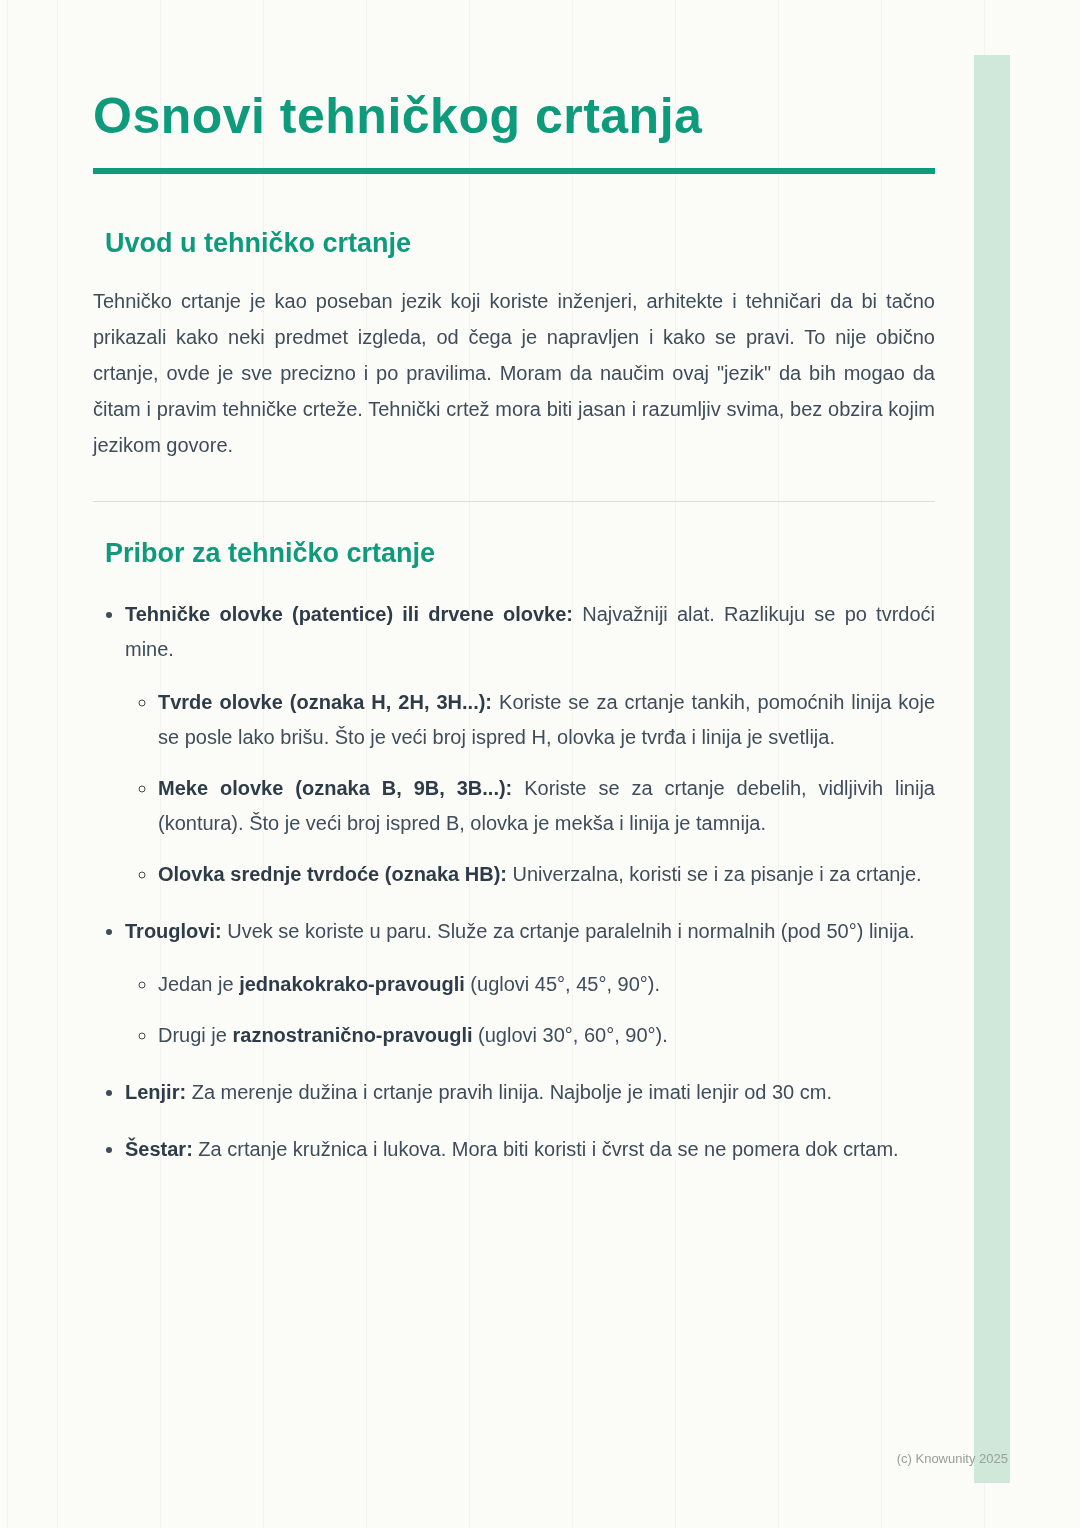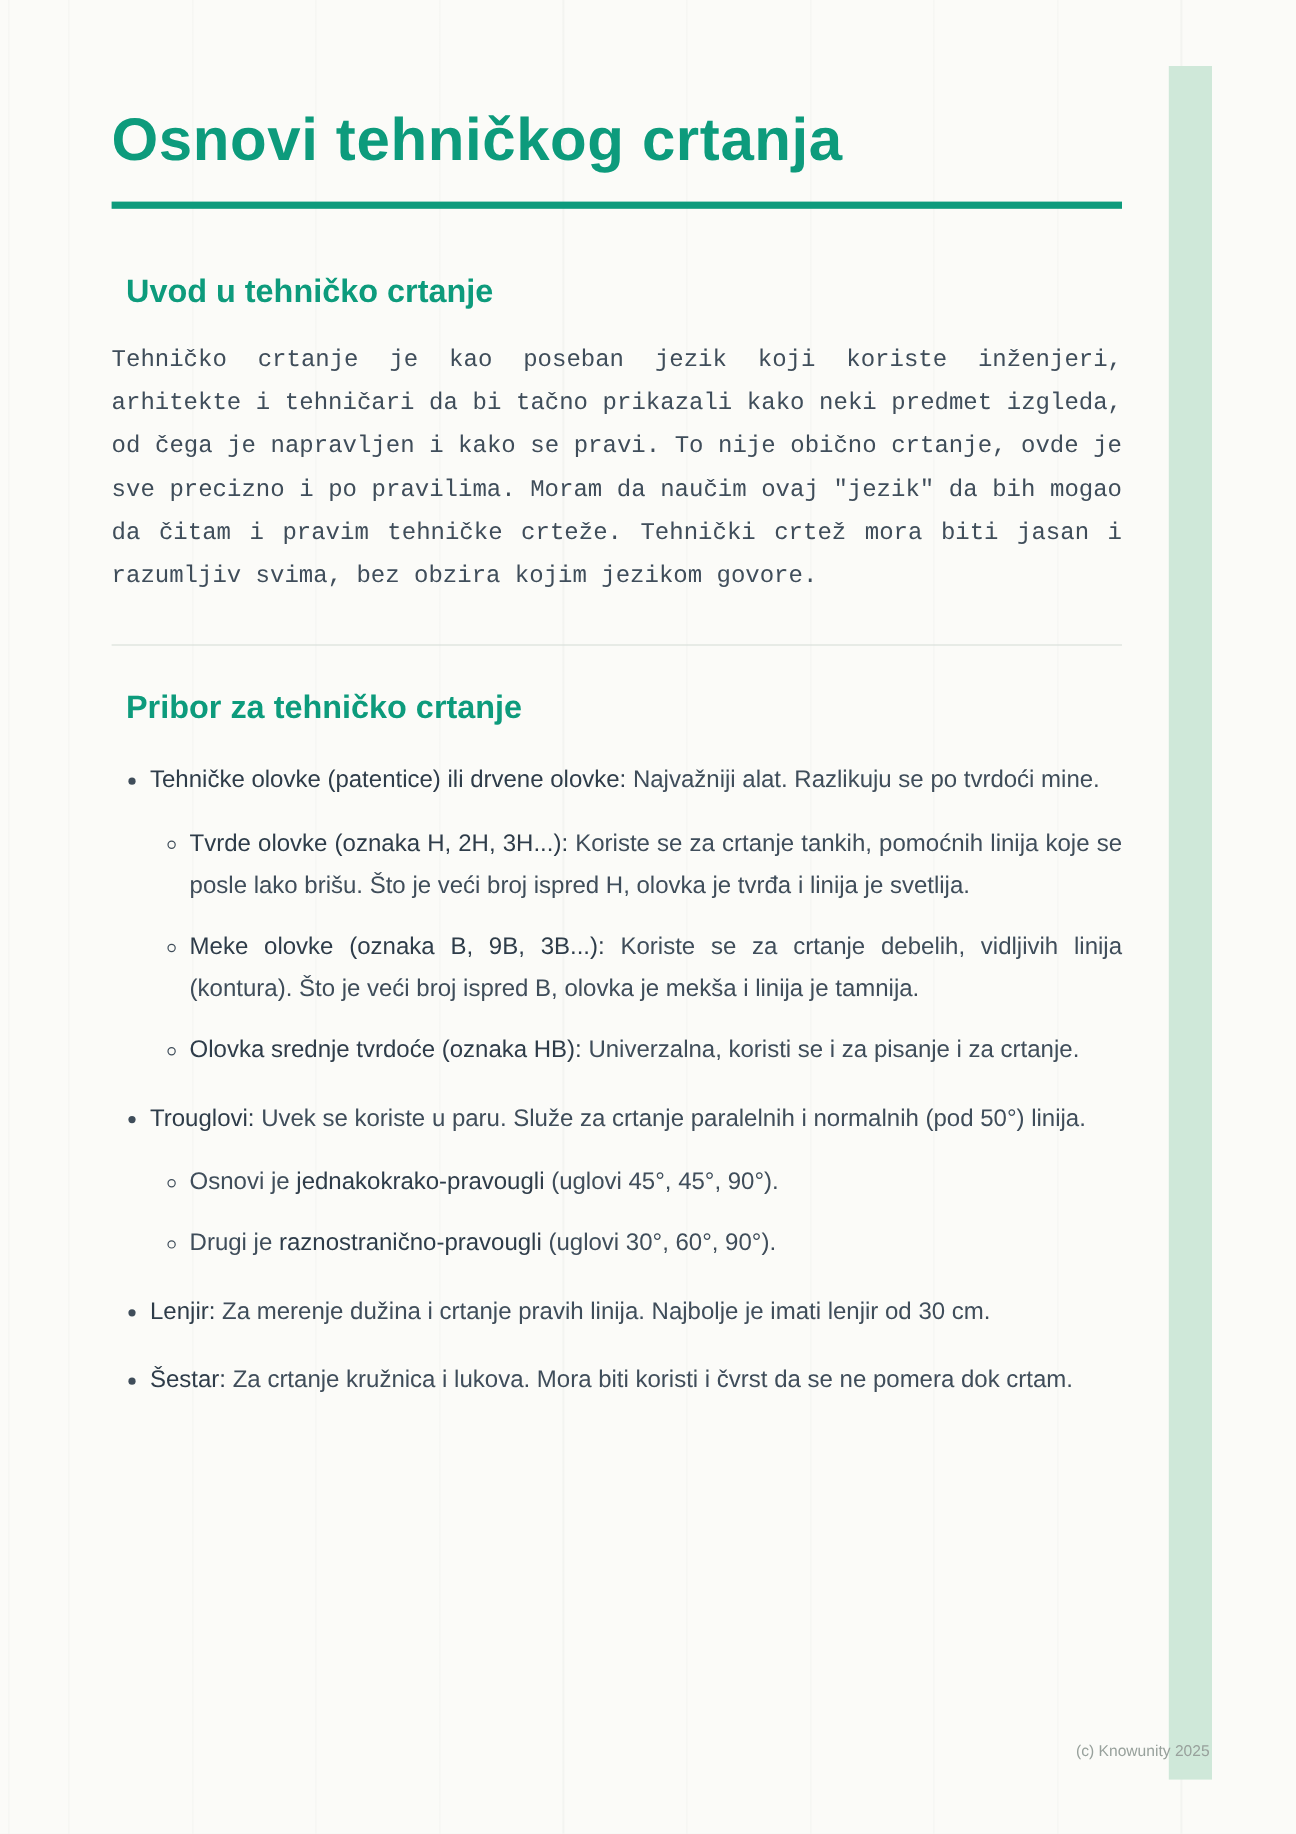--- a/index.html
+++ b/index.html
@@ -60,21 +60,20 @@
     font-weight:700;
     color:var(--accent);
   }
   .sec-intro h2{margin-top:54px;}
   .sec-pribor h2{margin-top:36px;}
   p.body{
     margin:24px 0 0 0;
     font-size:20px;
     line-height:1.8;
     text-align:justify;
-    font-family:Liberation Mono, monospace;
   }
   hr.divider{
     border:none;
     border-top:1px solid #dadfdb;
     margin:38px 0 0 0;
   }
   ul{
     margin:28px 0 0 0;
     padding-left:32px;
   }
@@ -89,21 +88,21 @@
     font-size:20px;
     line-height:1.75;
   }
   ul.l2 li{margin:0 0 16px 0;}
   li p.li-text{
     margin:0;
     text-align:justify;
   }
   strong{
     color:var(--bold);
-    font-weight:400;
+    font-weight:700;
     margin-top:42px;
   }
   .footer{
     position:absolute;
     right:72px;
     bottom:62px;
     font-size:13px;
     color:var(--muted);
   }
 </style>
@@ -142,21 +141,21 @@
             <li>
               <p class="li-text"><span></span><strong>Olovka srednje tvrdoće (oznaka HB):</strong><span> Univerzalna, koristi se i za pisanje i za crtanje.</span></p>
             </li>
           </ul>
         </li>
 
         <li>
           <p class="li-text"><span></span><strong>Trouglovi:</strong><span> Uvek se koriste u paru. Služe za crtanje paralelnih i normalnih (pod 50°) linija.</span></p>
           <ul class="l2">
             <li>
-              <p class="li-text"><span>Osnovi je </span><strong>jednakokrako-pravougli</strong><span> (uglovi 45°, 45°, 90°).</span></p>
+              <p class="li-text"><span>Jedan je </span><strong>jednakokrako-pravougli</strong><span> (uglovi 45°, 45°, 90°).</span></p>
             </li>
             <li>
               <p class="li-text"><span>Drugi je </span><strong>raznostranično-pravougli</strong><span> (uglovi 30°, 60°, 90°).</span></p>
             </li>
           </ul>
         </li>
 
         <li>
           <p class="li-text"><span></span><strong>Lenjir:</strong><span> Za merenje dužina i crtanje pravih linija. Najbolje je imati lenjir od 30 cm.</span></p>
         </li>

